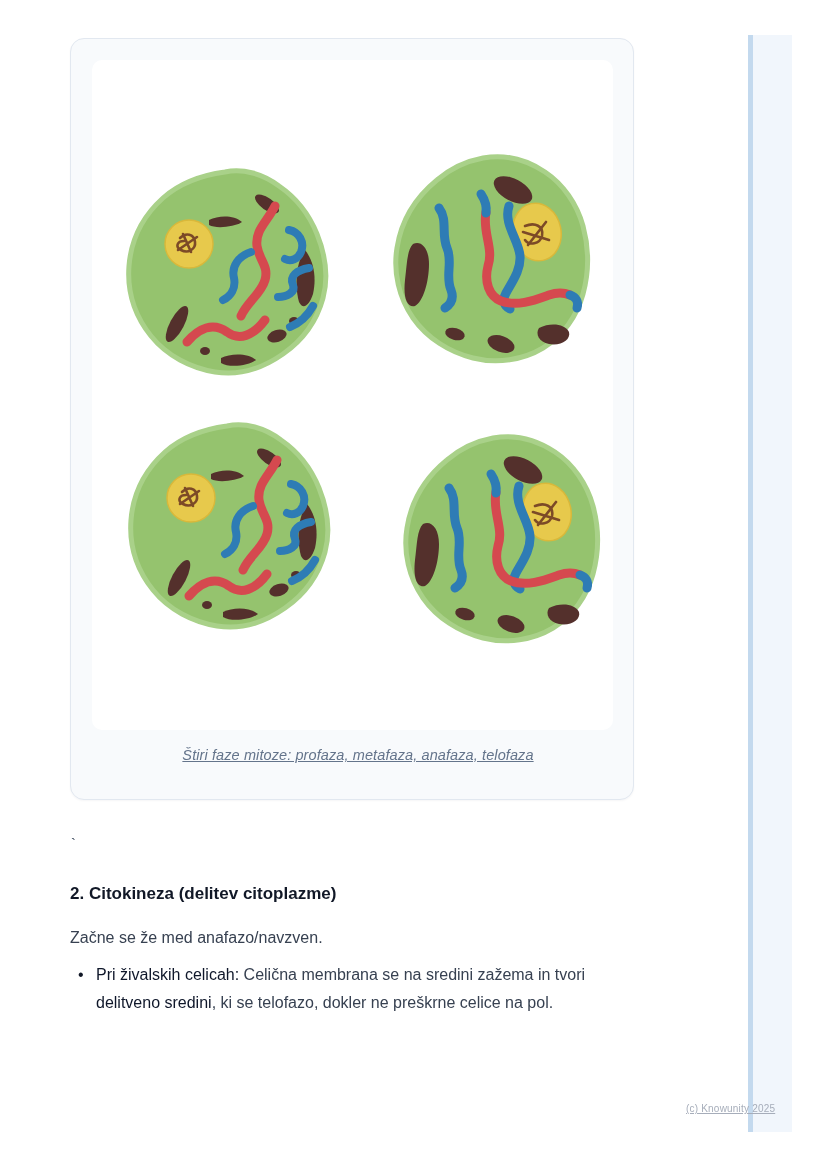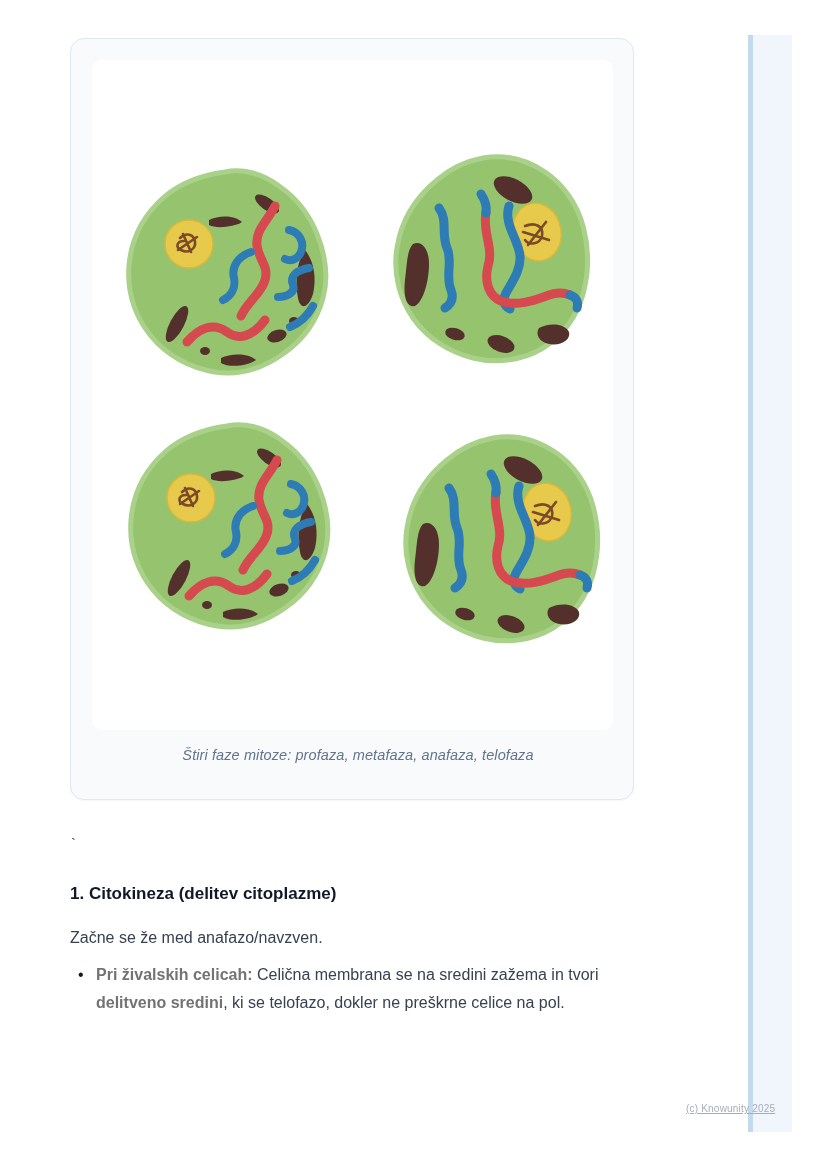--- a/index.html
+++ b/index.html
@@ -7,21 +7,21 @@
   .page { position:relative; width:828px; height:1171px; background:#fff; overflow:hidden; }
 
   
   .figure-card { position:absolute; left:70px; top:38px; width:564px; height:762px;
     background:var(--card-bg,#f8fafc); border:1px solid var(--card-border,#e2e8f0);
     border-radius:14px; box-sizing:border-box; margin:0; box-shadow:0 1px 2px rgba(15,23,42,0.04); }
   .figure-image { position:absolute; left:21px; top:21px; width:521px; height:670px;
     background:#ffffff; border-radius:10px; overflow:hidden; }
   .figure-image svg { display:block; width:100%; height:100%; }
   .figure-caption { position:absolute; left:12px; right:0; top:708px; text-align:center;
-    font-style:italic; font-size:14.5px; color:#64748b; letter-spacing:0.1px; }
+    font-style:italic; font-size:14.5px; color:#64748b; letter-spacing:0.1px;text-decoration:underline; }
 
   
   .cell-body   { fill:var(--cell-green,#95c36e); stroke:var(--cell-green-light,#a9d189); stroke-width:5; }
   .patch       { fill:var(--organelle-brown,#54302c); }
   .nucleolus   { fill:var(--nucleolus-yellow,#e7c94c); stroke:#d9b83a; stroke-width:1.5; }
   .scribble    { fill:none; stroke:var(--scribble-brown,#7c4a27); stroke-width:2.6;
                  stroke-linecap:round; stroke-linejoin:round; }
   .red-strand  { fill:none; stroke:var(--chromatid-red,#d5494f); stroke-width:9;
                  stroke-linecap:round; stroke-linejoin:round; }
   .blue-strand { fill:none; stroke:var(--chromatid-blue,#2e7cb5); stroke-width:9;
@@ -30,21 +30,21 @@
 
   
   .stray   { position:absolute; left:71px; top:835px; font-size:15px; color:#334155; }
   .heading { position:absolute; left:70px; top:884px; margin:0; font-size:17px;
              font-weight:700; color:#111827; }
   .intro   { position:absolute; left:70px; top:929px; margin:0; font-size:16px; color:#374151; }
   .bullets { position:absolute; left:70px; top:961px; width:556px; margin:0; padding:0;
              list-style:none; font-size:16px; color:#374151; line-height:28px; }
   .bullets li { position:relative; padding-left:26px; margin-bottom:9px; }
   .bullets li::before { content:"•"; position:absolute; left:8px; top:0; color:#111827; }
-  .b { font-weight:700; color:#737373; }
+  .b { font-weight:400; color:#0f172a; }
 
   
   .side-band { position:absolute; left:748px; top:35px; width:44px; height:1097px;
     background:var(--band-fill,#f1f6fc); border-left:5px solid var(--band-edge,#c3d9ee);
     box-sizing:border-box; z-index:1; }
 
   .copyright { position:absolute; left:686px; top:1103px; font-size:10px;
     color:#a6adba; z-index:2; letter-spacing:0.2px;text-decoration:underline; }
 </style>
 </head>
@@ -105,21 +105,21 @@
         <g aria-label="telofaza">
             <use href="#cellB" transform="translate(296,372)"></use>
           </g>
       </svg>
     </div>
     <figcaption class="figure-caption">Štiri faze mitoze: profaza, metafaza, anafaza, telofaza</figcaption>
   </figure>
 
   <div class="stray">`</div>
 
-  <h3 class="heading">1. Citokineza (delitev citoplazme)</h3>
+  <h3 class="heading">2. Citokineza (delitev citoplazme)</h3>
 
   <p class="intro">Začne se že med anafazo/navzven.</p>
 
   <ul class="bullets">
     <li><span class="b">Pri živalskih celicah:</span><span> Celična membrana se na sredini zažema in tvori </span><span class="b">delitveno sredini</span><span>, ki se telofazo, dokler ne preškrne celice na pol.</span></li>
   </ul>
 
   <div class="side-band"></div>
 
   <div class="copyright">(c) Knowunity 2025</div>

